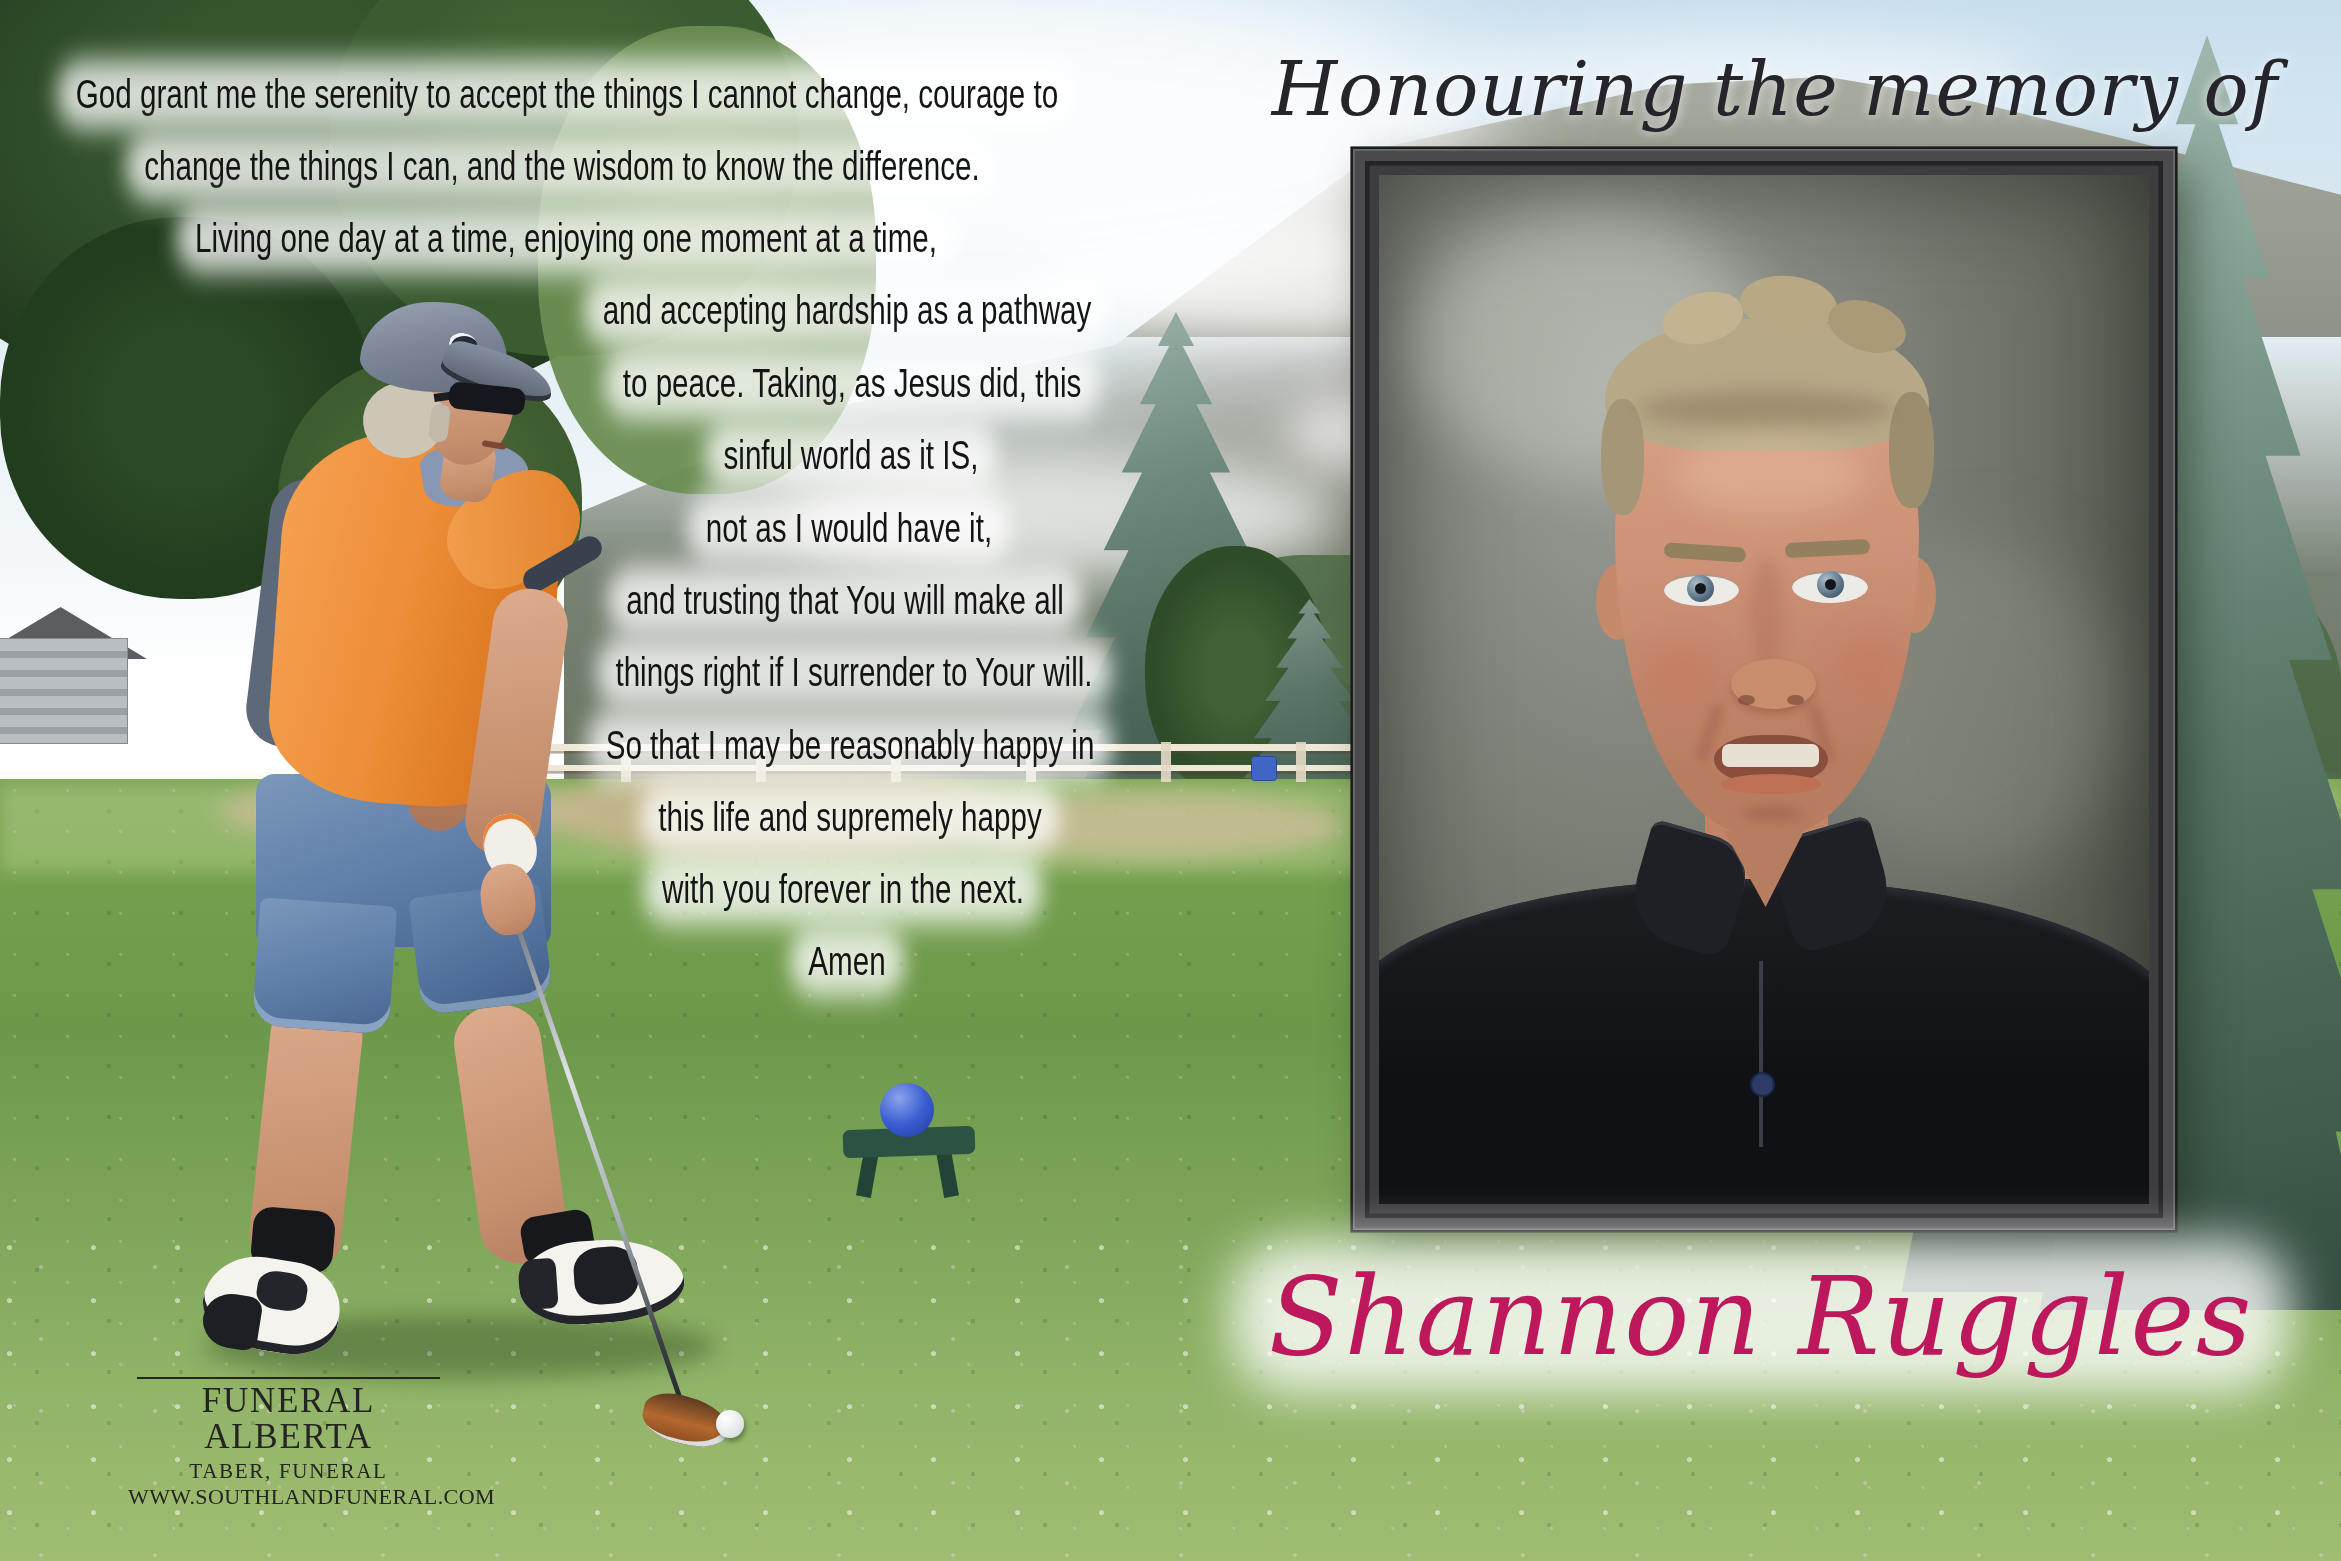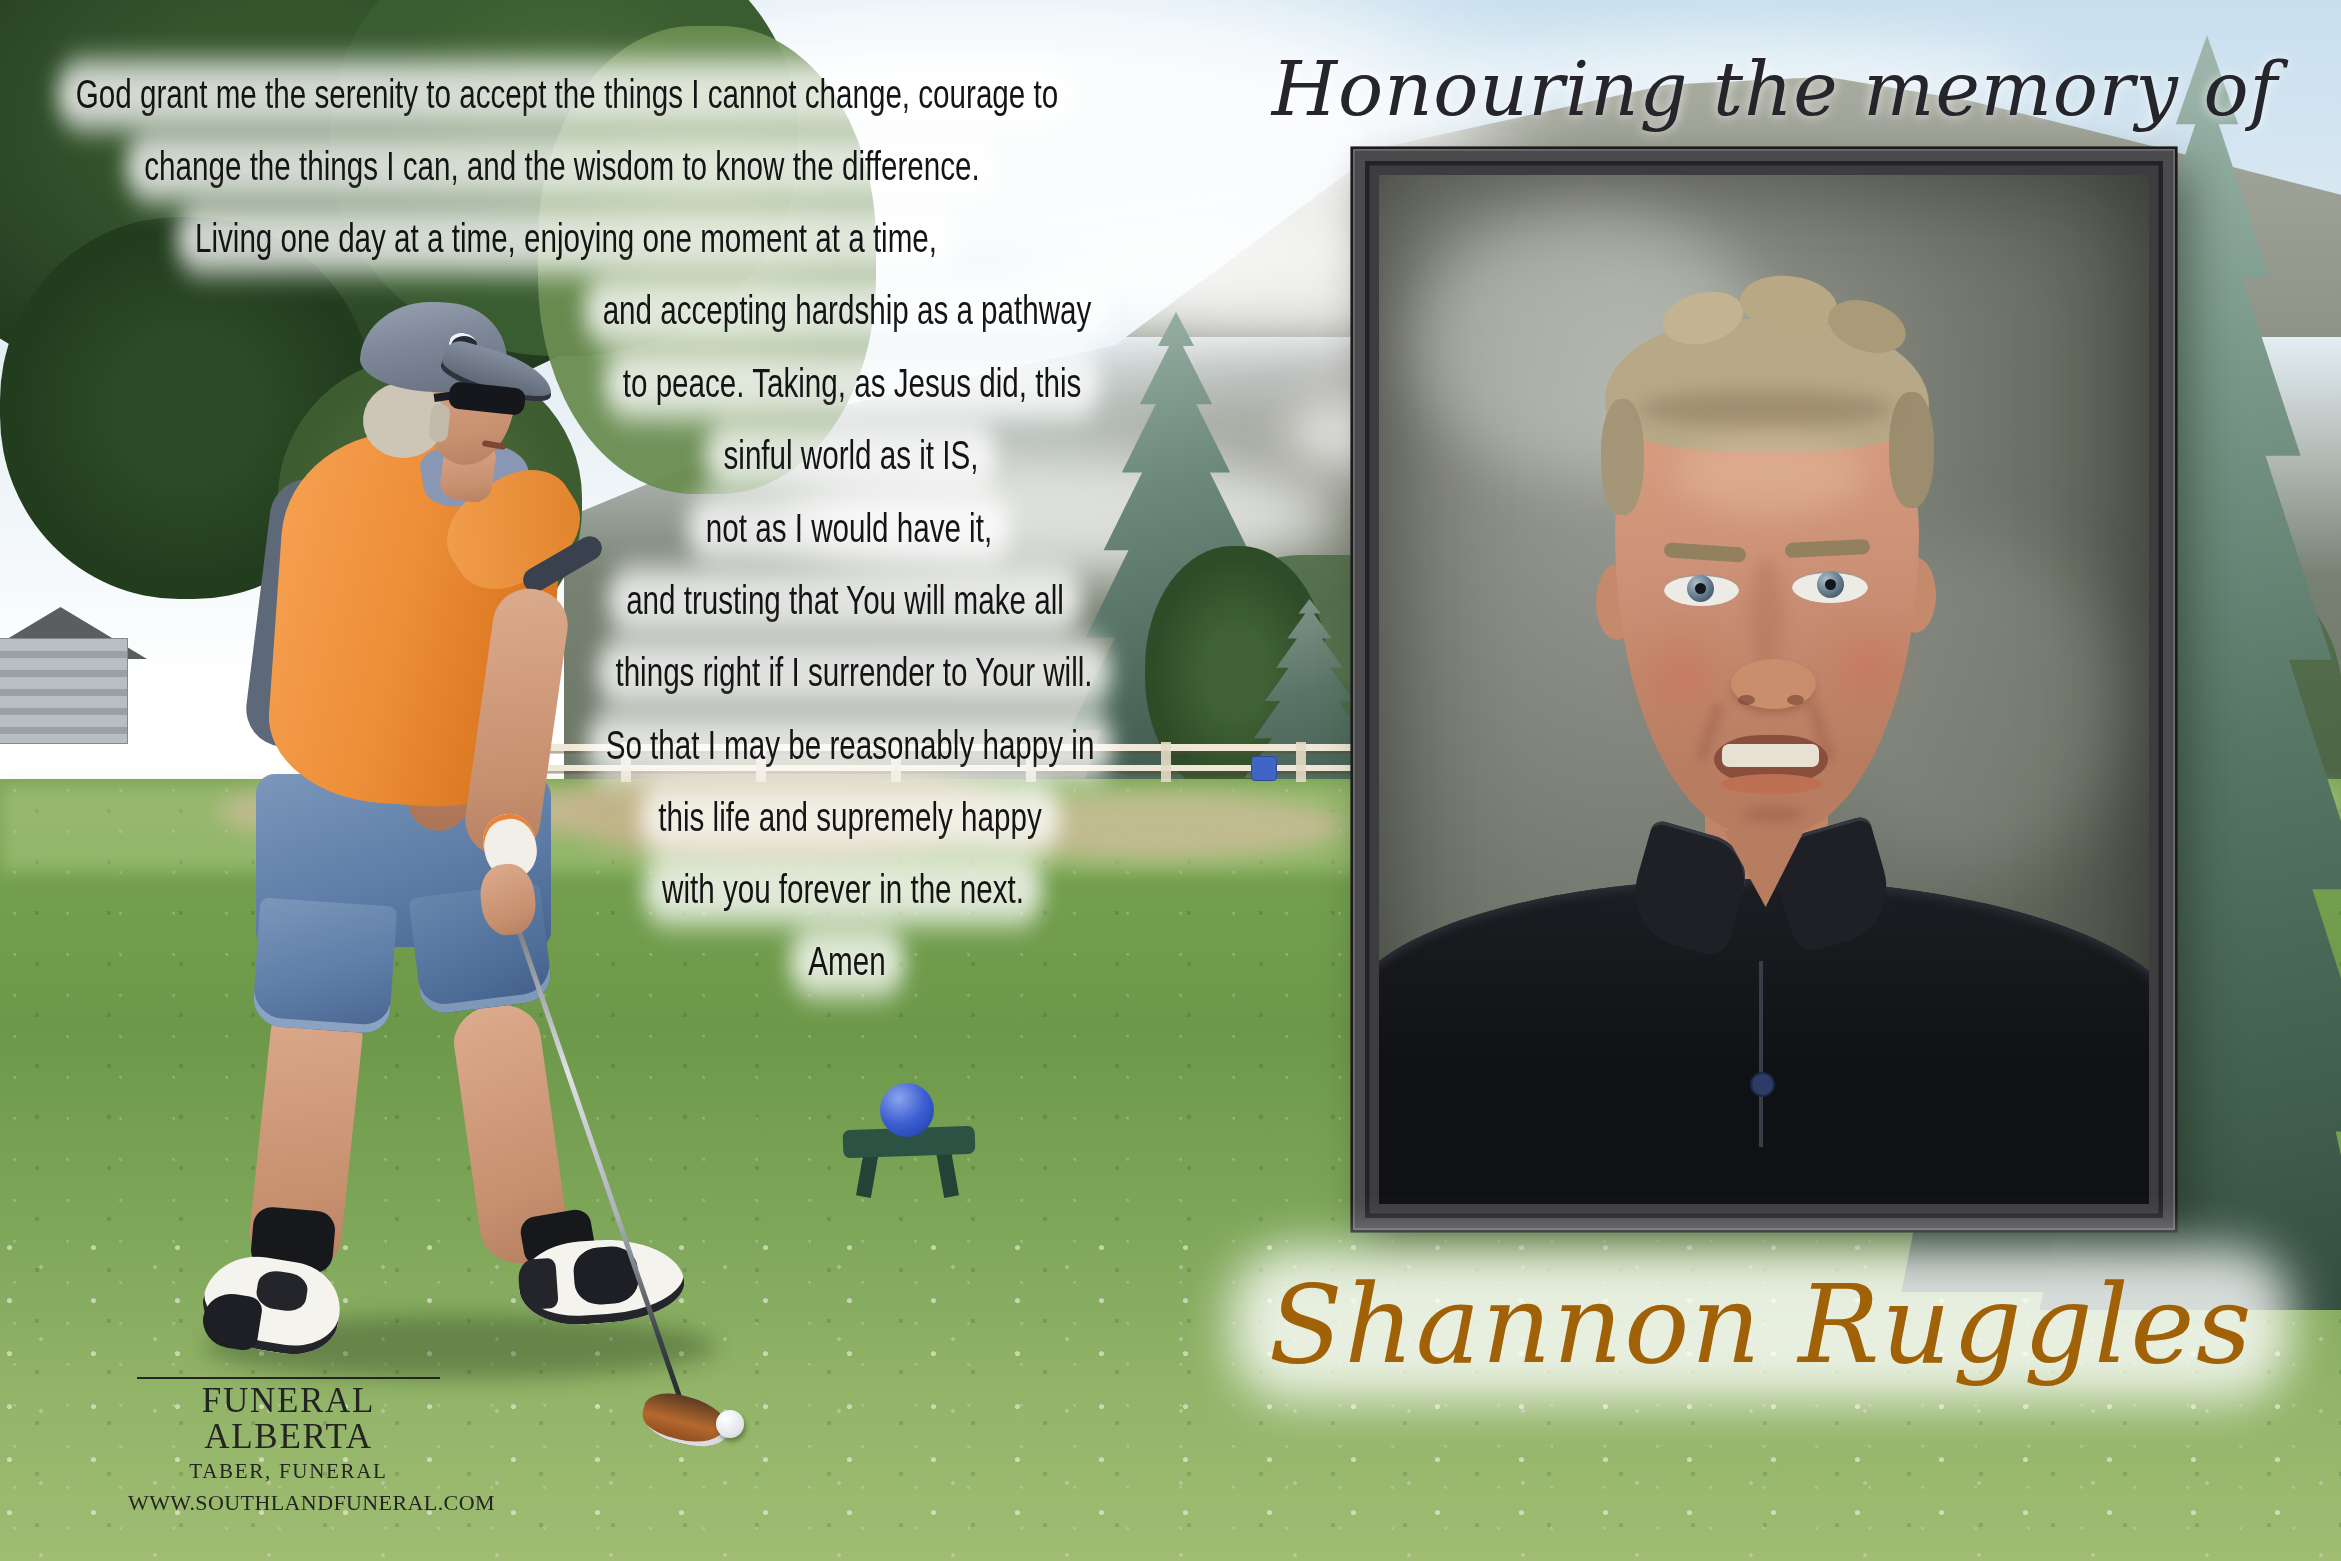--- a/index.html
+++ b/index.html
@@ -158,22 +158,22 @@
   .pl1{left:567px;top:72px;}  .pl2{left:562px;top:144px;} .pl3{left:566px;top:216px;}
   .pl4{left:847px;top:288px;} .pl5{left:852px;top:361px;} .pl6{left:851px;top:433px;}
   .pl7{left:849px;top:506px;} .pl8{left:845px;top:578px;} .pl9{left:854px;top:650px;}
   .pl10{left:850px;top:723px;}.pl11{left:850px;top:795px;}.pl12{left:843px;top:867px;}
   .pl13{left:847px;top:939px;}
 
   
   .serif-it{font-family:"DejaVu Serif","Liberation Serif",serif;font-style:italic;}
   .header-text{left:1775px;top:45px;transform:translateX(-50%);font-size:75px;color:#25252b;
     white-space:nowrap;letter-spacing:0.9px;text-shadow:0 0 12px rgba(255,255,255,.8);}
-  .name-text{left:1761px;top:1254px;transform:translateX(-50%);font-size:108px;color:#a16207;
-    white-space:nowrap;letter-spacing:1.7px;margin-top:8px;}
+  .name-text{left:1761px;top:1254px;transform:translateX(-50%);font-size:108px;color:#be185d;
+    white-space:nowrap;letter-spacing:1.7px;}
   .name-text::before,.years-text::before{content:"";position:absolute;inset:-14px -38px;
     background:rgba(255,255,255,.8);border-radius:61px;filter:blur(24px);z-index:-1;}
   .years-text{left:1759px;top:1403px;transform:translateX(-50%);font-size:69px;color:#1b1b20;
     white-space:nowrap;letter-spacing:8.7px;}
 
   
   .frame{left:1353px;top:149px;width:822px;height:1081px;background:#3d3d3f;
     box-shadow:0 0 0 2.6px #1b1b1d,15.6px 19px 43px rgba(25,35,20,.5),
       inset 0 0 0 1.7px #6d6d71,inset 0 0 0 12px #4b4b4e,inset 0 0 0 16.5px #242426;}
   .photo{position:absolute;inset:26px;overflow:hidden;
@@ -233,21 +233,21 @@
 
   
   .logo{left:128px;top:1374px;width:321px;text-align:center;color:#242422;
     font-family:"Liberation Serif","DejaVu Serif",serif;}
   .logo::before{content:"";position:absolute;inset:-12px -19px;background:rgba(255,255,255,.75);
     border-radius:35px;filter:blur(19px);z-index:-1;}
   .logo-name{font-size:49px;letter-spacing:2.6px;line-height:1.04;}
   .logo-rule{height:2.6px;background:#242422;margin:2.6px 8.7px 3.5px 8.7px;}
   .logo-sub{font-size:35px;letter-spacing:1.7px;line-height:1.05;}
   .logo-loc{font-size:21px;letter-spacing:1.7px;margin-top:2.6px;}
-  .logo-web{font-size:22px;letter-spacing:0.4px;margin-top:6px;}
+  .logo-web{font-size:22px;letter-spacing:0.4px;margin-top:0;}
 </style>
 </head>
 <body>
 
 <div class="canvas">
 
   <div class="abs sky"></div>
   <div class="abs cloud"></div>
   <div class="abs mountain"></div>
   <div class="abs fog1"></div>

